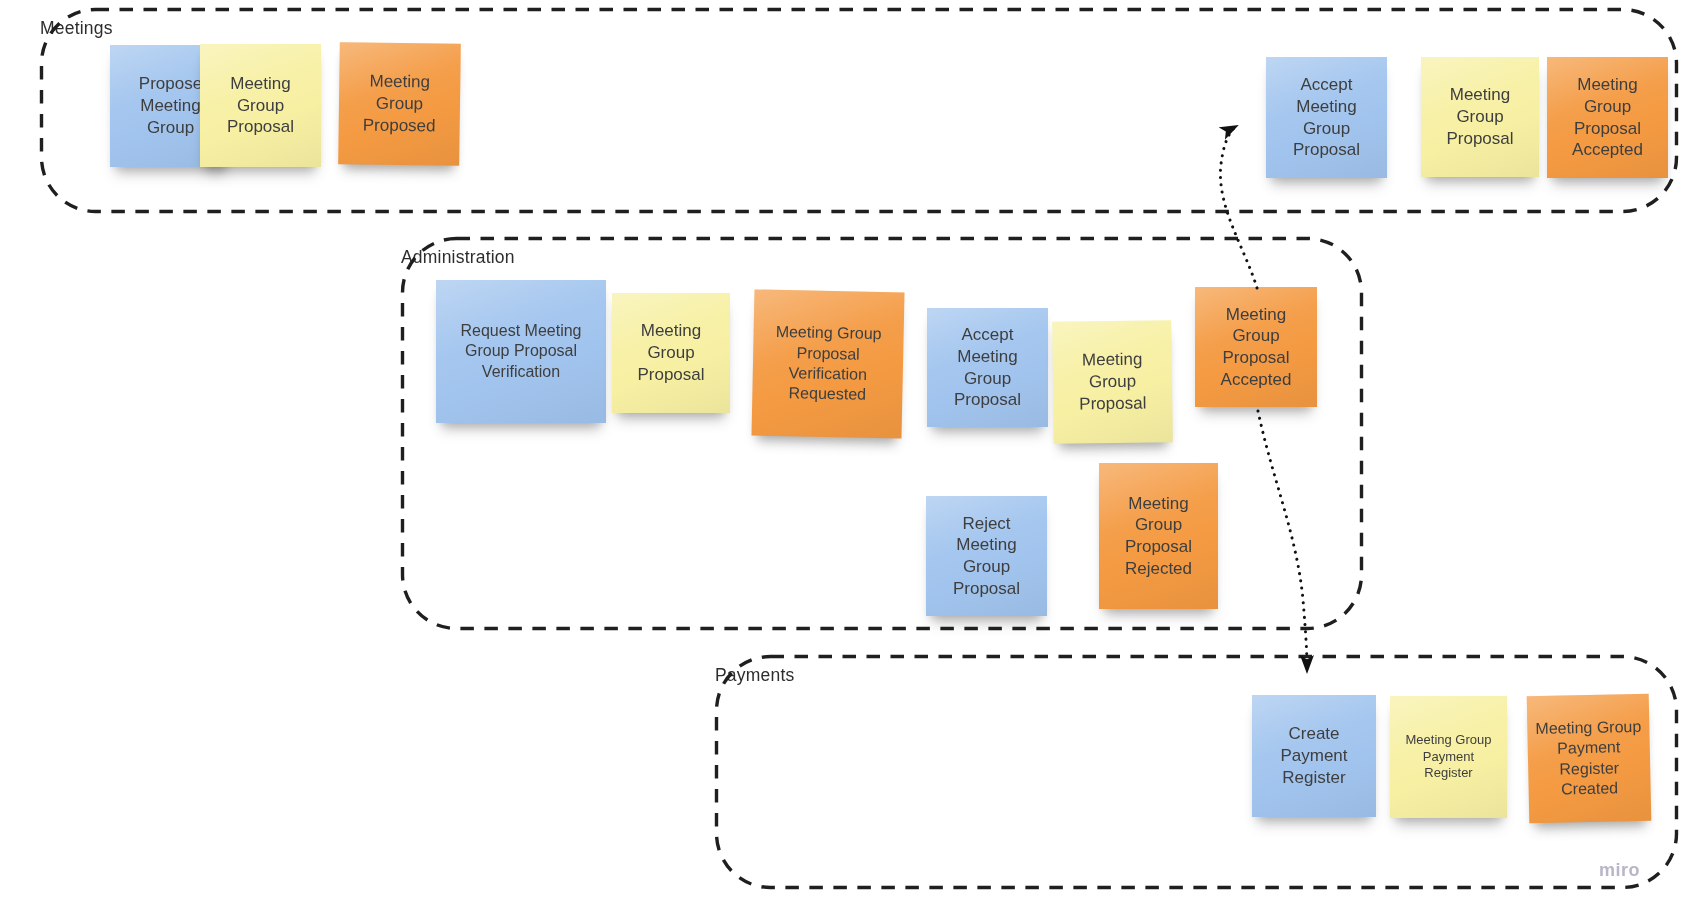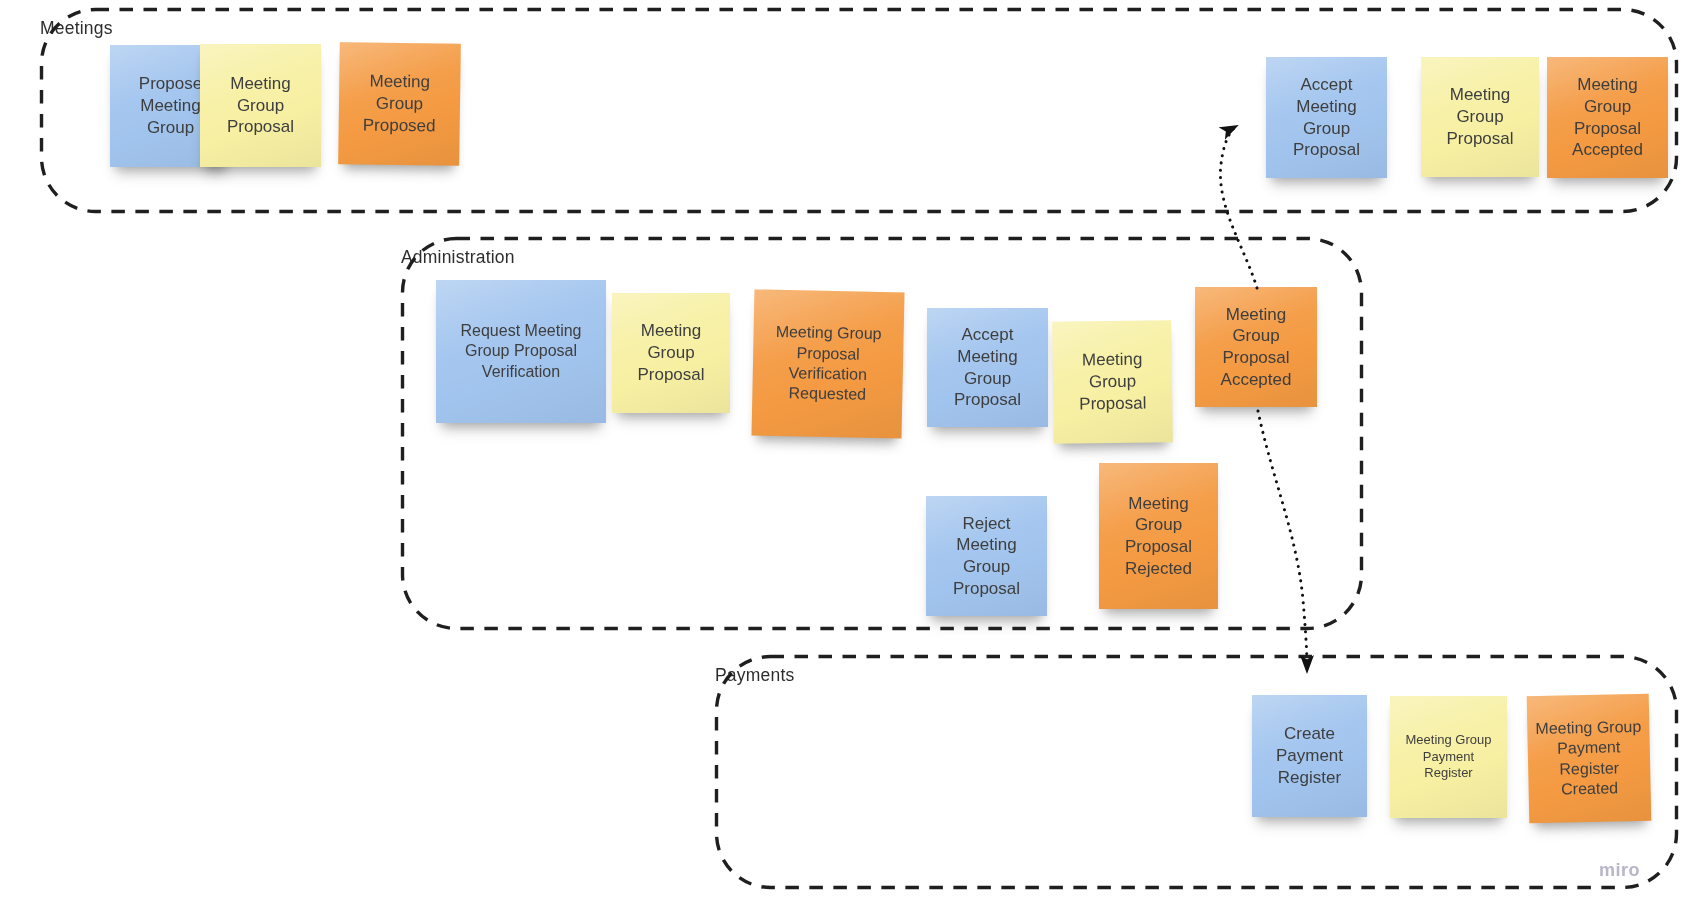--- a/index.html
+++ b/index.html
@@ -124,21 +124,21 @@
       </div>
       <div class="note note--orange" style="left: 1195px; top: 287px; width: 122px; height: 120px; font-size: 17px; padding: 12px;">
         <span>Meeting Group Proposal Accepted</span>
       </div>
       <div class="note note--blue" style="left: 926px; top: 468px; width: 121px; height: 120px; font-size: 17px; padding: 8px; margin-top: 28px;">
         <span>Reject Meeting Group Proposal</span>
       </div>
       <div class="note note--orange" style="left: 1099px; top: 463px; width: 119px; height: 146px; font-size: 17px; padding: 12px;">
         <span>Meeting Group Proposal Rejected</span>
       </div>
-      <div class="note note--blue" style="left: 1252px; top: 695px; width: 115px; height: 122px; font-size: 17px; padding: 10px;">
+      <div class="note note--blue" style="left: 1252px; top: 695px; width: 124px; height: 122px; font-size: 17px; padding: 10px;">
         <span>Create Payment Register</span>
       </div>
       <div class="note note--yellow" style="left: 1390px; top: 696px; width: 117px; height: 122px; font-size: 13px; padding: 12px;">
         <span>Meeting Group Payment Register</span>
       </div>
       <div class="note note--orange" style="left: 1528px; top: 695px; width: 122px; height: 127px; font-size: 16px; padding: 8px; transform: rotate(-1.2deg);">
         <span>Meeting Group Payment Register Created</span>
       </div>
     </div>
 

